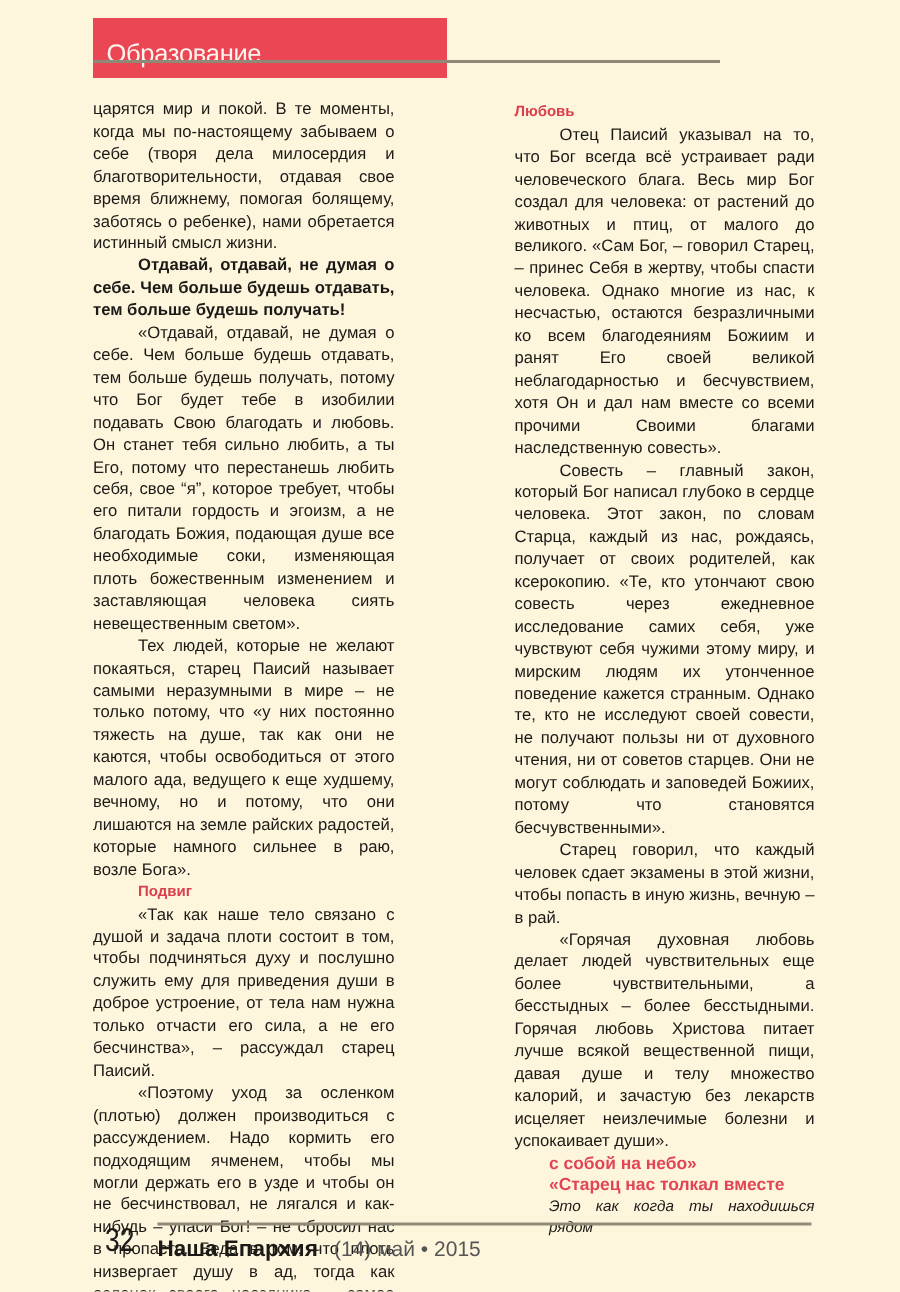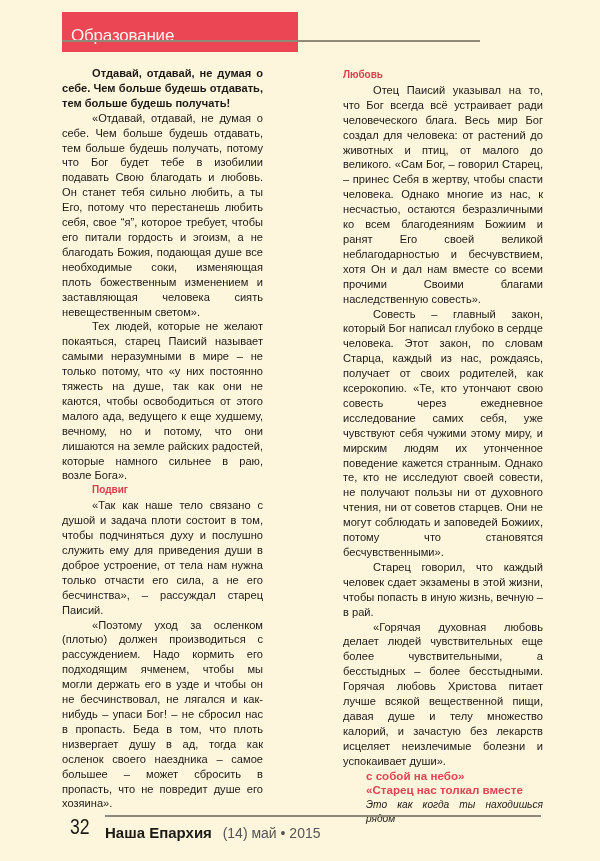--- a/index.html
+++ b/index.html
@@ -41,20 +41,21 @@
   </style>
 </head>
 <body>
 
 <div class="header-tab">
   <span>Образование</span>
 </div>
 <div class="header-line"></div>
 
 <div class="col col-left">
+  <p class="noindent">царятся мир и покой. В те моменты, когда мы по-настоящему забываем о себе (творя дела милосердия и благотворительности, отдавая свое время ближнему, помогая болящему, заботясь о ребенке), нами обретается истинный смысл жизни.</p>
   <p class="bold-para">Отдавай, отдавай, не думая о себе. Чем больше будешь отдавать, тем больше будешь получать!</p>
   <p>«Отдавай, отдавай, не думая о себе. Чем больше будешь отдавать, тем больше будешь получать, потому что Бог будет тебе в изобилии подавать Свою благодать и любовь. Он станет тебя сильно любить, а ты Его, потому что перестанешь любить себя, свое “я”, которое требует, чтобы его питали гордость и эгоизм, а не благодать Божия, подающая душе все необходимые соки, изменяющая плоть божественным изменением и заставляющая человека сиять невещественным светом».</p>
   <p>Тех людей, которые не желают покаяться, старец Паисий называет самыми неразумными в мире – не только потому, что «у них постоянно тяжесть на душе, так как они не каются, чтобы освободиться от этого малого ада, ведущего к еще худшему, вечному, но и потому, что они лишаются на земле райских радостей, которые намного сильнее в раю, возле Бога».</p>
   <div class="subhead">Подвиг</div>
   <p>«Так как наше тело связано с душой и задача плоти состоит в том, чтобы подчиняться духу и послушно служить ему для приведения души в доброе устроение, от тела нам нужна только отчасти его сила, а не его бесчинства», – рассуждал старец Паисий.</p>
   <p>«Поэтому уход за осленком (плотью) должен производиться с рассуждением. Надо кормить его подходящим ячменем, чтобы мы могли держать его в узде и чтобы он не бесчинствовал, не лягался и как-нибудь – упаси Бог! – не сбросил нас в пропасть. Беда в том, что плоть низвергает душу в ад, тогда как осленок своего наездника – самое большее – может сбросить в пропасть, что не повредит душе его хозяина».</p>
 </div>
 
 <div class="col col-right">
   <div class="subhead first">Любовь</div>

